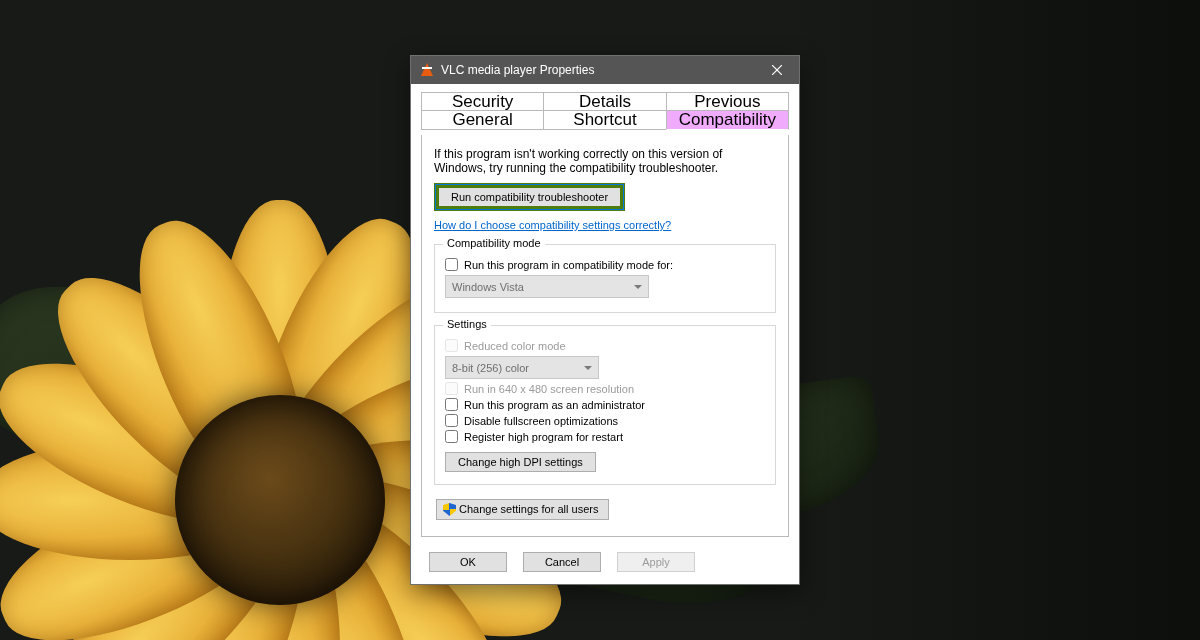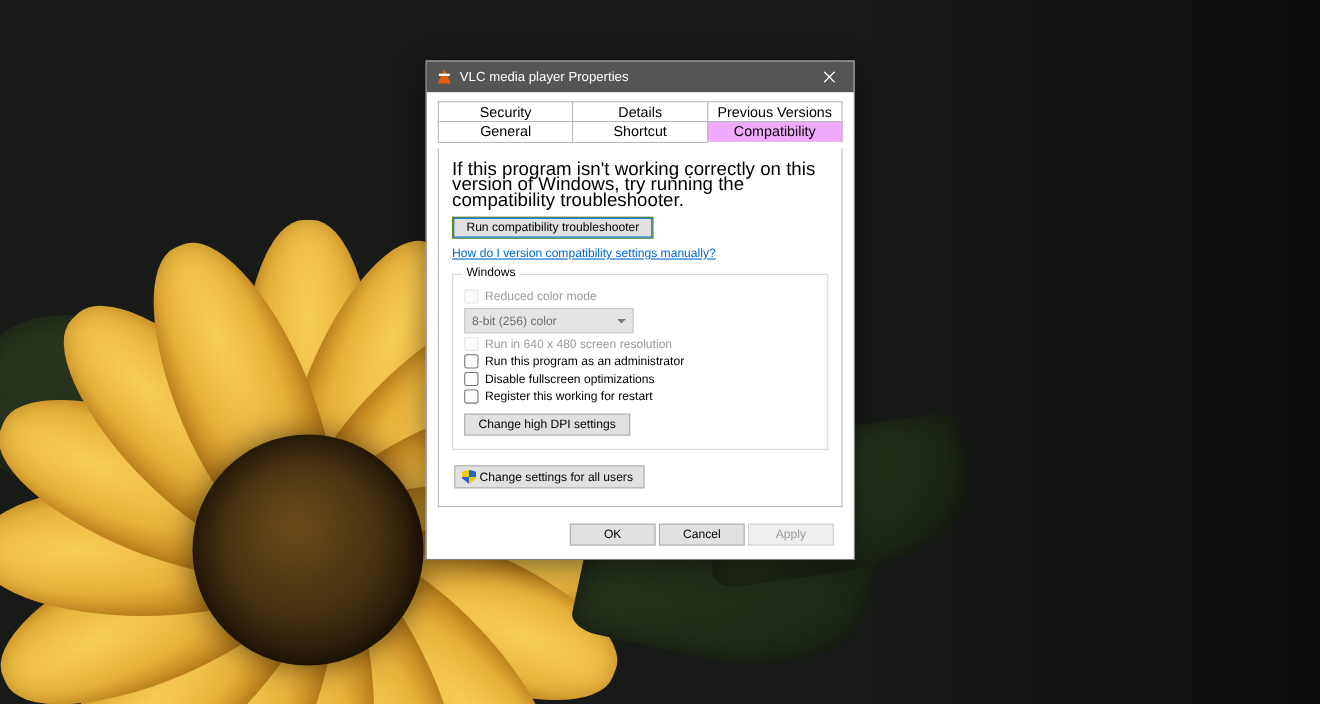--- a/index.html
+++ b/index.html
@@ -12,63 +12,63 @@
   .center{position:absolute;left:50%;top:50%;width:210px;height:210px;margin:-105px 0 0 -105px;border-radius:50%;
           background:radial-gradient(circle at 45% 40%,#6b4a1a 0%,#3f2c0e 55%,#1f1507 100%);
           box-shadow:inset 0 0 40px #0a0602,0 0 30px rgba(0,0,0,.6);}
   .leaf{position:absolute;border-radius:50% 10% 50% 10%;background:linear-gradient(135deg,#2e3b22,#192414);box-shadow:inset 0 0 30px rgba(0,0,0,.5);}
   .leaf.l1{left:530px;top:450px;width:260px;height:150px;transform:rotate(12deg);}
   .leaf.l2{left:640px;top:390px;width:240px;height:130px;transform:rotate(-8deg);}
   .leaf.l3{left:-30px;top:300px;width:260px;height:170px;transform:rotate(30deg);}
   .darkedge{position:absolute;right:0;top:0;width:420px;height:640px;background:linear-gradient(270deg,rgba(0,0,0,.45),transparent);} 
 
   
-  .dialog{position:absolute;left:387px;top:55px;width:388px;background:#fff;border:1px solid #707070;box-shadow:0 8px 24px rgba(0,0,0,.45);}
+  .dialog{position:absolute;left:410px;top:55px;width:388px;background:#fff;border:1px solid #707070;box-shadow:0 8px 24px rgba(0,0,0,.45);}
   .titlebar{height:28px;background:#555;color:#fff;display:flex;align-items:center;}
   .tb-icon{width:16px;height:16px;margin:0 6px 0 8px;position:relative;}
   .cone{position:absolute;left:2px;top:1px;width:0;height:0;border-left:6px solid transparent;border-right:6px solid transparent;border-bottom:13px solid #e85c0f;}
   .cone::after{content:"";position:absolute;left:-5px;top:4px;width:10px;height:2px;background:#fff;}
   .tb-title{flex:1;font-size:12px;}
   .tb-close{width:44px;height:28px;display:flex;align-items:center;justify-content:center;}
   .tb-close svg{width:10px;height:10px;stroke:#fff;stroke-width:1.2;}
 
   .body{padding:8px 8px 12px 8px;background:#fff;}
   .tabs{position:relative;height:38px;margin:0 2px 6px 2px;}
   .tabrow{position:absolute;left:0;right:0;display:flex;}
   .tabrow.back{top:0;}
   .tabrow.front{top:18px;}
-  .tab{flex:1;text-align:center;font-size:13px;line-height:18px;height:18px;border:1px solid #b9b9b9;background:#fff;margin-left:-1px;}
+  .tab{flex:1;text-align:center;font-size:17px;line-height:18px;height:18px;border:1px solid #b9b9b9;background:#fff;margin-left:-1px;}
   .tab:first-child{margin-left:0;}
   .tab.active{background:#f0abfc;border-bottom-color:#fff;position:relative;z-index:2;}
   .tabrow.front .tab{border-top:1px solid #b9b9b9;}
   .tabpane{border:1px solid #b9b9b9;border-top:none;margin:0 2px;padding:12px 12px 16px 12px;position:relative;top:-1px;}
 
-  .intro{font-size:17px;line-height:14px;margin-bottom:8px;}
+  .intro{font-size:12px;line-height:14px;margin-bottom:8px;}
   .btn{display:inline-block;background:#e1e1e1;border:1px solid #adadad;font-size:11px;padding:3px 12px;text-align:center;cursor:default;}
-  .btn.focus{border:1px solid #4d7c0f;outline:1px solid #0078d7;outline-offset:-2px;text-align:center;}
+  .btn.focus{border:5px solid #4d7c0f;outline:1px solid #0078d7;outline-offset:-2px;text-align:center;}
   .btn.disabled{color:#9b9b9b;border-color:#cfcfcf;background:#efefef;}
   .link{color:#0066cc;text-decoration:underline;font-size:11px;display:inline-block;margin-top:8px;}
 
   .group{border:1px solid #d8d8d8;margin-top:12px;padding:10px 10px 12px 10px;position:relative;}
   .group>.legend{position:absolute;top:-8px;left:8px;background:#fff;padding:0 4px;font-size:11px;}
   .chk{display:flex;align-items:center;font-size:11px;margin:3px 0;}
   .chk input{width:13px;height:13px;margin:0 6px 0 0;}
   .chk.disabled{color:#9b9b9b;}
   .chk.disabled input{opacity:.55;}
   .select{width:190px;height:21px;border:1px solid #c7c7c7;background:#e4e4e4;color:#6f6f6f;font-size:11px;padding:0 6px;display:flex;align-items:center;justify-content:space-between;margin:4px 0 2px 0;}
   .select.small{width:140px;}
   .select .arrow{width:0;height:0;border-left:4px solid transparent;border-right:4px solid transparent;border-top:4px solid #7a7a7a;}
   .group .btn{margin-top:6px;}
 
   .allusers{margin:14px 0 0 2px;}
   .allusers .btn{padding:3px 10px 3px 6px;}
   .shield{display:inline-block;width:13px;height:13px;vertical-align:-3px;margin-right:3px;position:relative;}
   .shield::before{content:"";position:absolute;inset:0;background:conic-gradient(#1f66d1 0 25%,#f7c700 0 50%,#1f66d1 0 75%,#f7c700 0 100%);clip-path:polygon(50% 0,100% 15%,100% 60%,50% 100%,0 60%,0 15%);}
 
-  .footer{display:flex;justify-content:flex-end;gap:3px;padding:10px 10px 0 10px;margin-top:4px;}
+  .footer{display:flex;gap:16px;padding:10px 10px 0 10px;margin-top:4px;}
   .footer .btn{width:76px;padding:3px 0;}
 </style>
 </head>
 <body>
 
 <div class="desktop">
   <div class="leaf l3"></div>
   <div class="flower">
     <div class="petal" style="transform:translate(-50%,-100%) rotate(0deg);"></div>
     <div class="petal" style="transform:translate(-50%,-100%) rotate(22deg);"></div>
@@ -117,25 +117,36 @@
           <div class="tab">General</div>
           <div class="tab">Shortcut</div>
           <div class="tab active">Compatibility</div>
         </div>
       </div>
 
       <div class="tabpane">
         <div class="intro">If this program isn't working correctly on this version of Windows, try running the compatibility troubleshooter.</div>
         <span class="btn focus">Run compatibility troubleshooter</span>
         <br>
-        <a class="link">How do I version compatibility settings manually?</a>
-
+        <a class="link">How do I choose compatibility settings correctly?</a>
 
         <div class="group">
-          <span class="legend">Windows</span>
+          <span class="legend">Compatibility mode</span>
+          <label class="chk">
+            <input type="checkbox" style="">
+            <span>Run this program in compatibility mode for:</span>
+          </label>
+          <div class="select">
+            <span>Windows Vista</span>
+            <span class="arrow"></span>
+          </div>
+        </div>
+
+        <div class="group">
+          <span class="legend">Settings</span>
 
           <label class="chk disabled">
             <input type="checkbox" disabled="" style="">
             <span>Reduced color mode</span>
           </label>
           <div class="select small">
             <span>8-bit (256) color</span>
             <span class="arrow"></span>
           </div>
 
@@ -149,21 +160,21 @@
             <span>Run this program as an administrator</span>
           </label>
 
           <label class="chk">
             <input type="checkbox" style="">
             <span>Disable fullscreen optimizations</span>
           </label>
 
           <label class="chk">
             <input type="checkbox" style="">
-            <span>Register this working for restart</span>
+            <span>Register high program for restart</span>
           </label>
 
           <span class="btn">Change high DPI settings</span>
         </div>
 
         <div class="allusers">
           <span class="btn">
             <span class="shield"></span><span>Change settings for all users</span>
           </span>
         </div>

